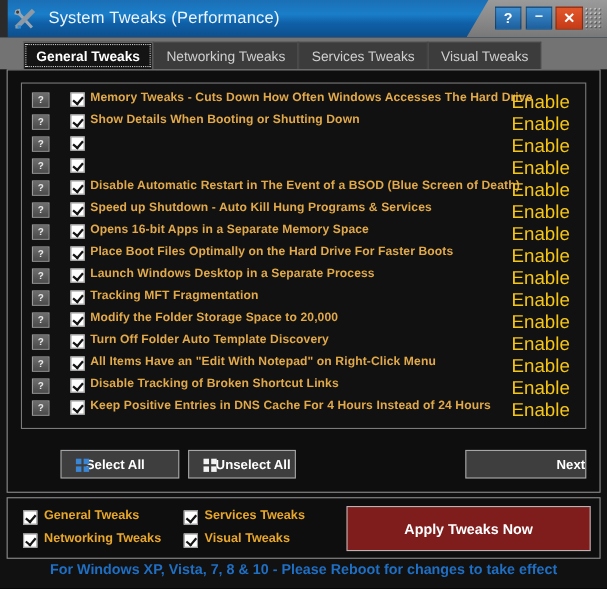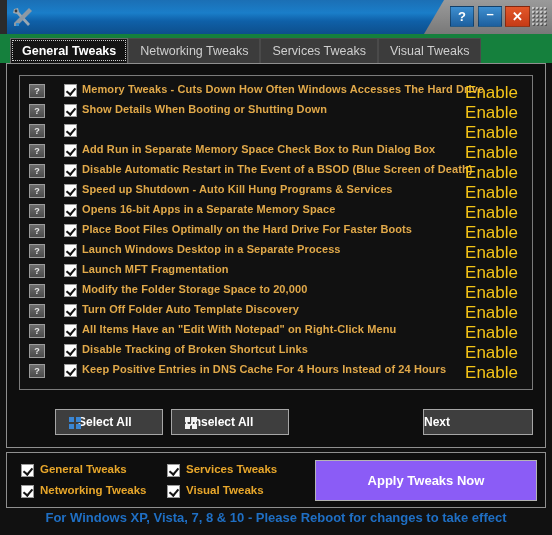--- a/index.html
+++ b/index.html
@@ -94,22 +94,22 @@
   }
   .winbtn.close {
     right: 22px; width: 25px;
     background: linear-gradient(to bottom, #e2572a, #c63b16);
   }
 
   
   .tabstrip {
     position: relative;
     height: 29px;
-    background: #15803d;
-    padding-left: 10px;
+    background: #737373;
+    padding-left: 21px;
     box-sizing: border-box;
   }
   .tab {
     position: relative;
     display: inline-block;
     height: 25px;
     line-height: 25px;
     margin-top: 4px;
     padding: 0 11px;
     font-size: 12.5px;
@@ -221,26 +221,26 @@
     position: absolute;
     top: 0;
     height: 26px;
     background: #3e3e3e;
     border: 1px solid #a6a6a6;
     box-sizing: border-box;
     color: #ffffff;
     font-size: 12px;
     font-weight: bold;
     line-height: 24px;
-    text-align: left;
+    text-align: right;
     cursor: pointer;
     white-space: nowrap;
   }
   .pbtn.select-all { left: 0; width: 108px; padding-left: 22px; text-align: left; }
-  .pbtn.unselect-all { left: 116px; width: 118px; padding-left: 13px; text-align: left; }
+  .pbtn.unselect-all { left: 116px; width: 98px; padding-left: 24px; text-align: left; }
   .pbtn.next { right: 0; width: 110px; }
   .grid-icon {
     position: absolute;
     left: 13px; top: 7px;
     width: 12px; height: 12px;
   }
   .grid-icon i {
     position: absolute;
     width: 5px; height: 5px;
     display: block;
@@ -288,21 +288,21 @@
   }
   .fcheck .txt { margin-left: 19px; display: inline-block; }
   .fc1 { left: 14px; top: 10px; }
   .fc2 { left: 14px; top: 31px; }
   .fc3 { left: 160px; top: 10px; }
   .fc4 { left: 160px; top: 31px; }
   .apply-btn {
     position: absolute;
     right: 8px; top: 7px;
     width: 222px; height: 41px;
-    background: #8b5cf6;
+    background: #7f1d1d;
     border: 1px solid #b4b4b4;
     box-sizing: border-box;
     color: #ffffff;
     font-size: 13px;
     font-weight: bold;
     line-height: 39px;
     text-align: center;
     cursor: pointer;
   }
 
@@ -330,20 +330,21 @@
       <svg width="25" height="25" viewBox="0 0 25 25">
         <g stroke="none">
           <path d="M4 4 L8 3 L9 7 L20 19 L18 21 L7 9 L3 8 Z" fill="#9aa7b2"></path>
           <path d="M19 3 L22 6 L10 18 L7 21 L4 21 L4 18 Z" fill="#8d99a4"></path>
           <path d="M6 18 L9 18 L9 21 L6 21 Z" fill="#2f8fd6"></path>
           <circle cx="6" cy="6" r="1.4" fill="#3b3b3b"></circle>
         </g>
       </svg>
     </div>
 
+    <div class="title-text">System Tweaks (Performance)</div>
 
     <div class="winbtn-panel">
       <div class="dots-left"></div>
       <div class="dots-right"></div>
     </div>
     <div class="winbtn help">?</div>
     <div class="winbtn min">–</div>
     <div class="winbtn close">✕</div>
   </div>
 
@@ -367,21 +368,20 @@
           <div class="row-action">Enable</div>
         </div>
         <div class="row">
           <div class="qbtn">?</div>
           <div class="cbox"></div>
           <div class="row-action">Enable</div>
         </div>
         <div class="row">
           <div class="qbtn">?</div>
           <div class="cbox"></div>
-          <div class="row-label">Add Run in Separate Memory Space Check Box to Run Dialog Box</div>
           <div class="row-action">Enable</div>
         </div>
         <div class="row">
           <div class="qbtn">?</div>
           <div class="cbox"></div>
           <div class="row-label">Disable Automatic Restart in The Event of a BSOD (Blue Screen of Death)</div>
           <div class="row-action">Enable</div>
         </div>
         <div class="row">
           <div class="qbtn">?</div>
@@ -403,21 +403,21 @@
         </div>
         <div class="row">
           <div class="qbtn">?</div>
           <div class="cbox"></div>
           <div class="row-label">Launch Windows Desktop in a Separate Process</div>
           <div class="row-action">Enable</div>
         </div>
         <div class="row">
           <div class="qbtn">?</div>
           <div class="cbox"></div>
-          <div class="row-label">Launch MFT Fragmentation</div>
+          <div class="row-label">Tracking MFT Fragmentation</div>
           <div class="row-action">Enable</div>
         </div>
         <div class="row">
           <div class="qbtn">?</div>
           <div class="cbox"></div>
           <div class="row-label">Modify the Folder Storage Space to 20,000</div>
           <div class="row-action">Enable</div>
         </div>
         <div class="row">
           <div class="qbtn">?</div>

